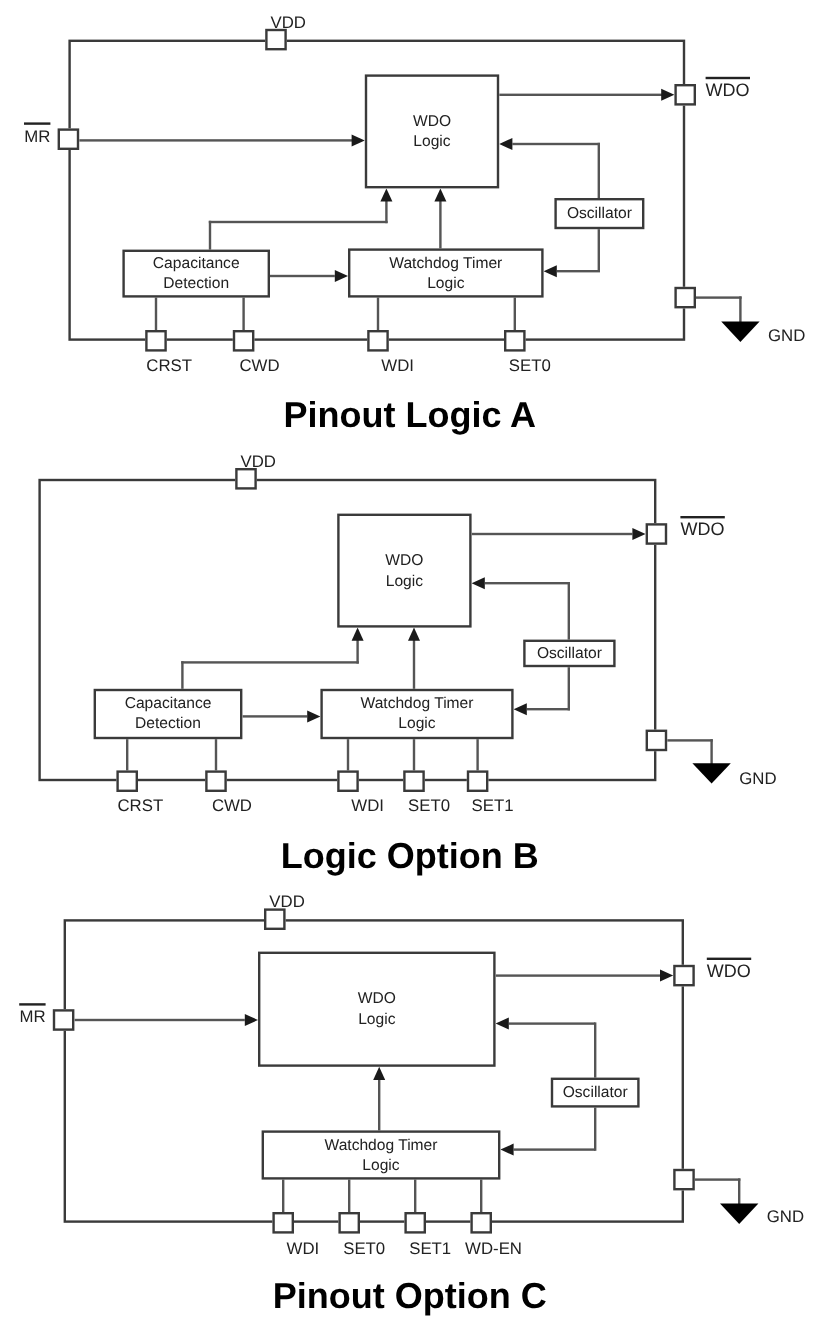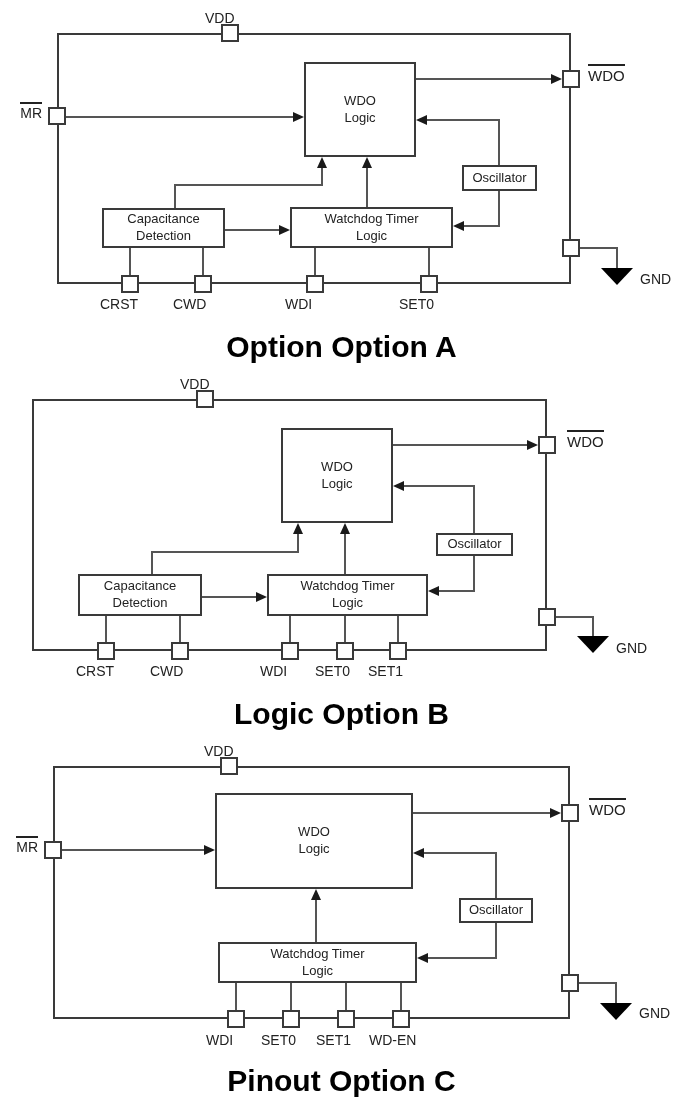--- a/index.html
+++ b/index.html
@@ -9,21 +9,21 @@
   .box{position:absolute;border:2px solid #3a3a3a;box-sizing:border-box;background:#fff;
        display:flex;align-items:center;justify-content:center;text-align:center;
        font-size:13px;line-height:1.3;color:#222;white-space:pre-line;}
   .wire{position:absolute;background:#555;}
   .h{height:2px;} .v{width:2px;}
   .ah-r{position:absolute;width:0;height:0;border-top:5px solid transparent;border-bottom:5px solid transparent;border-left:11px solid #1a1a1a;}
   .ah-l{position:absolute;width:0;height:0;border-top:5px solid transparent;border-bottom:5px solid transparent;border-right:11px solid #1a1a1a;}
   .ah-u{position:absolute;width:0;height:0;border-left:5px solid transparent;border-right:5px solid transparent;border-bottom:11px solid #1a1a1a;}
   .pin{position:absolute;width:18px;height:18px;border:2px solid #3a3a3a;box-sizing:border-box;background:#fff;}
   .lbl{position:absolute;font-size:14px;color:#222;}
-  .ctr{text-align:left;}
+  .ctr{text-align:right;}
   .rt{text-align:right;}
   .ov span{display:inline-block;border-top:2px solid #222;padding-top:1px;}
   .gnd-tri{position:absolute;width:0;height:0;border-left:16px solid transparent;border-right:16px solid transparent;border-top:17px solid #000;}
   .title{position:absolute;left:0;width:683px;text-align:center;font-size:30px;font-weight:700;color:#000;}
 </style>
 </head>
 <body>
 
 <div class="stage">
 
@@ -81,21 +81,21 @@
 
     <div class="lbl ctr" style="left:205px;top:10px;width:50px;">VDD</div>
     <div class="lbl rt ov" style="left:6px;top:102px;width:36px;"><span>MR</span></div>
     <div class="lbl ov" style="left:588px;top:64px;width:50px;font-size:15px;"><span>WDO</span></div>
     <div class="lbl" style="left:640px;top:271px;width:42px;">GND</div>
     <div class="lbl ctr" style="left:100px;top:296px;width:60px;">CRST</div>
     <div class="lbl ctr" style="left:173px;top:296px;width:60px;">CWD</div>
     <div class="lbl ctr" style="left:285px;top:296px;width:60px;">WDI</div>
     <div class="lbl ctr" style="left:399px;top:296px;width:60px;">SET0</div>
 
-    <div class="title" style="top:330px;">Option Option A</div>
+    <div class="title" style="top:330px;">Pinout Logic A</div>
   </div>
 
   <div>
     <div class="rect" style="left:32px;top:399px;width:515px;height:252px;"></div>
 
     <div class="wire h" style="left:393px;top:444px;width:134px;"></div>
     <div class="ah-r" style="left:527px;top:440px;"></div>
 
     <div class="wire h" style="left:404px;top:485px;width:71px;"></div>
     <div class="ah-l" style="left:393px;top:481px;"></div>

